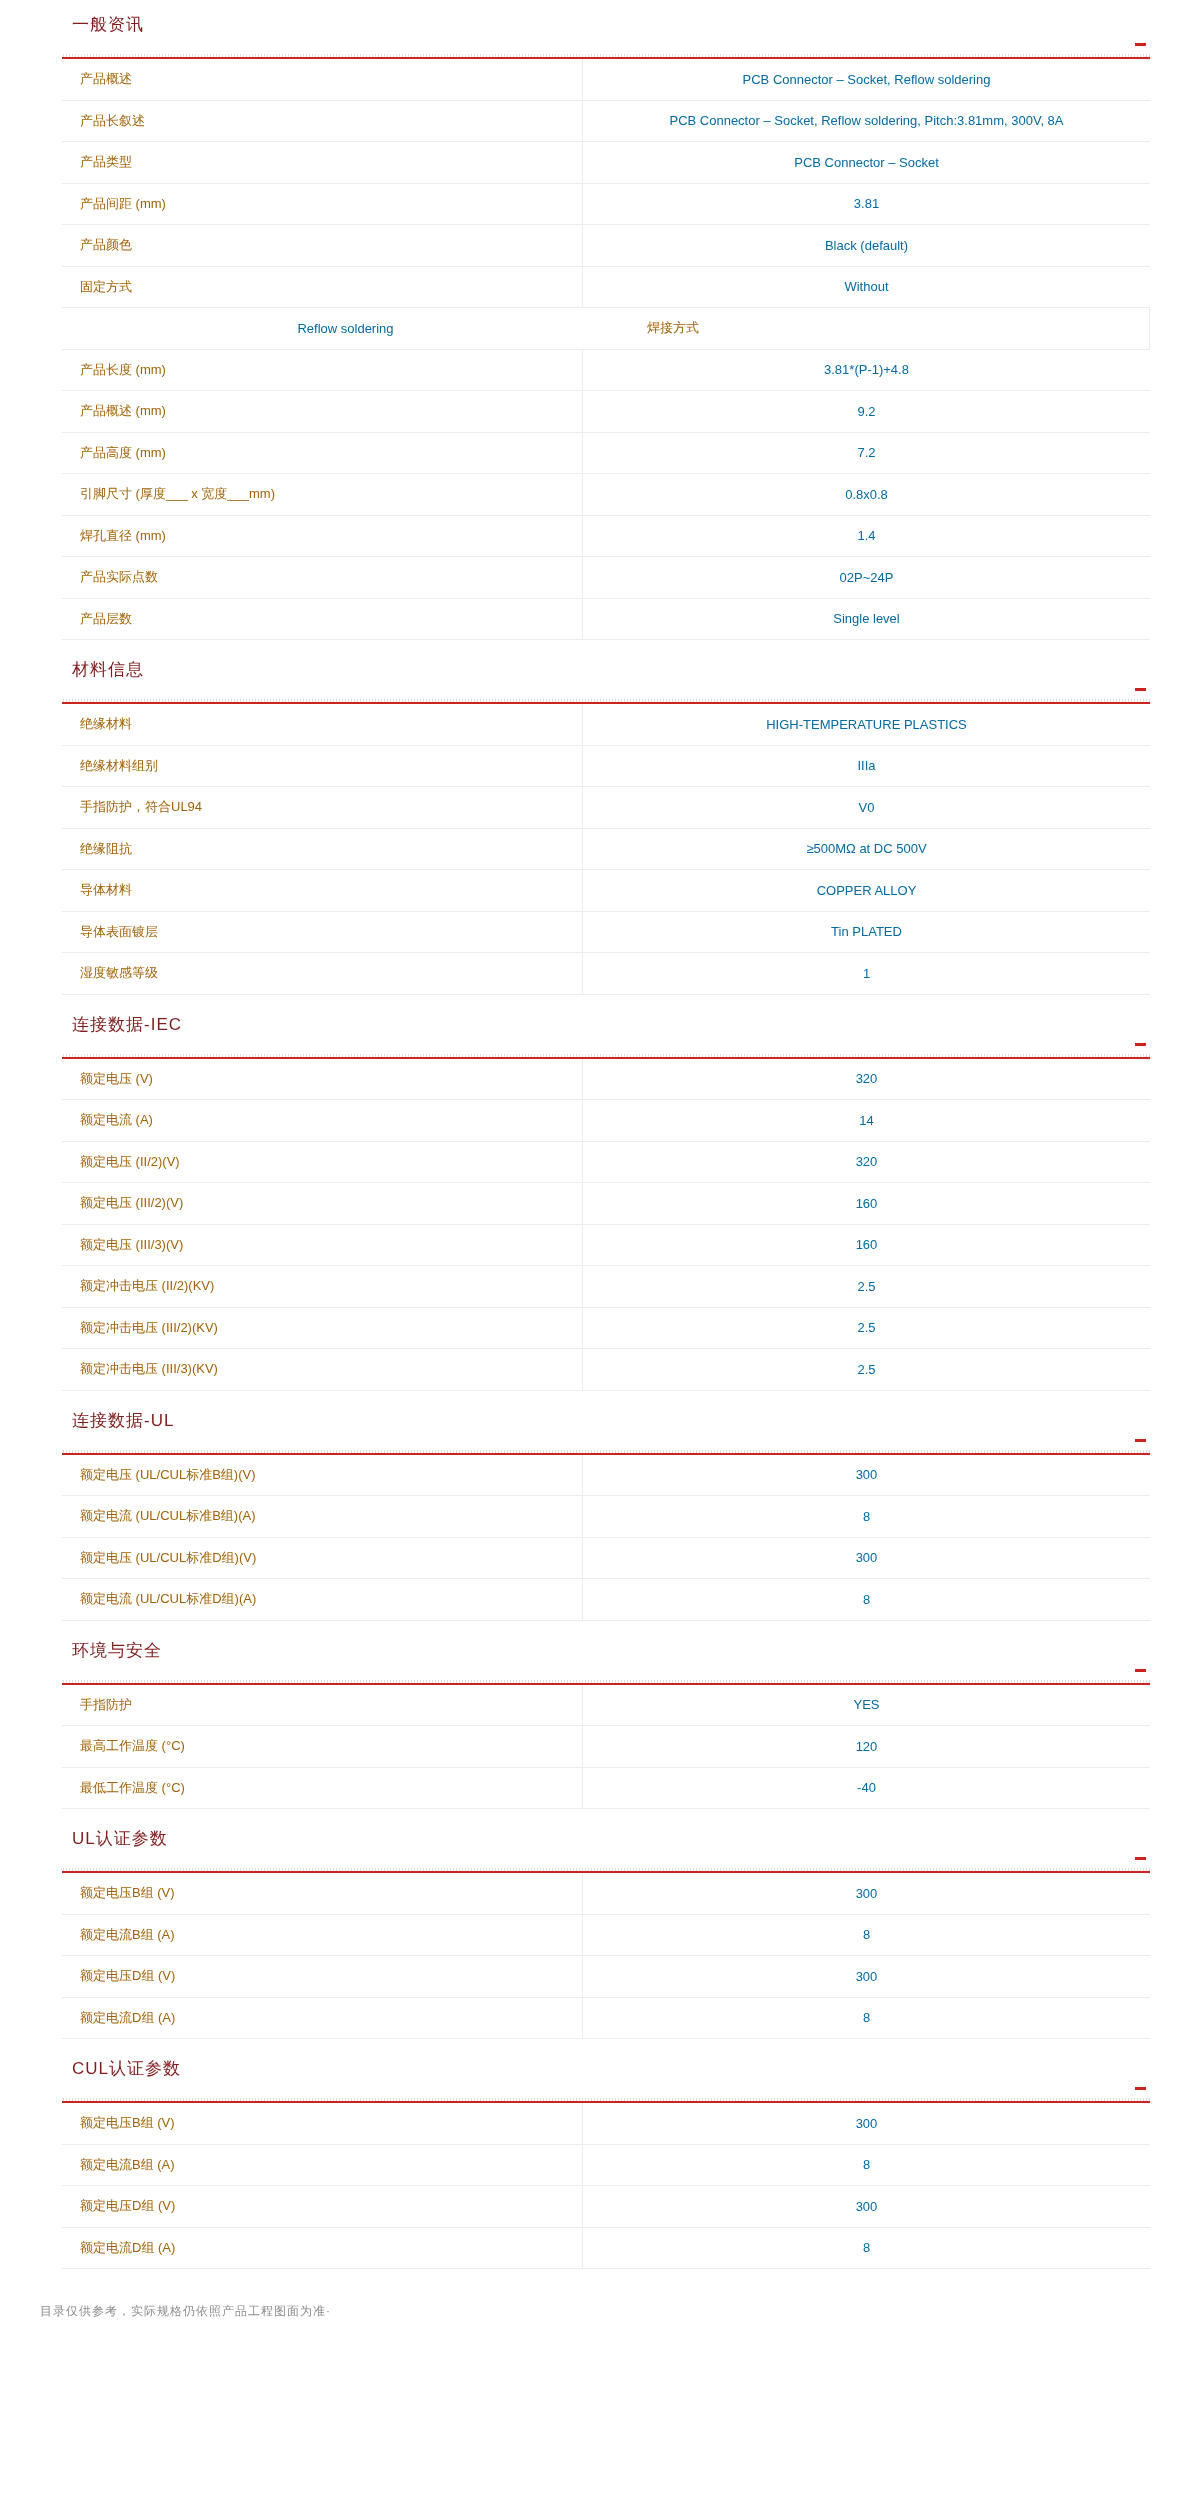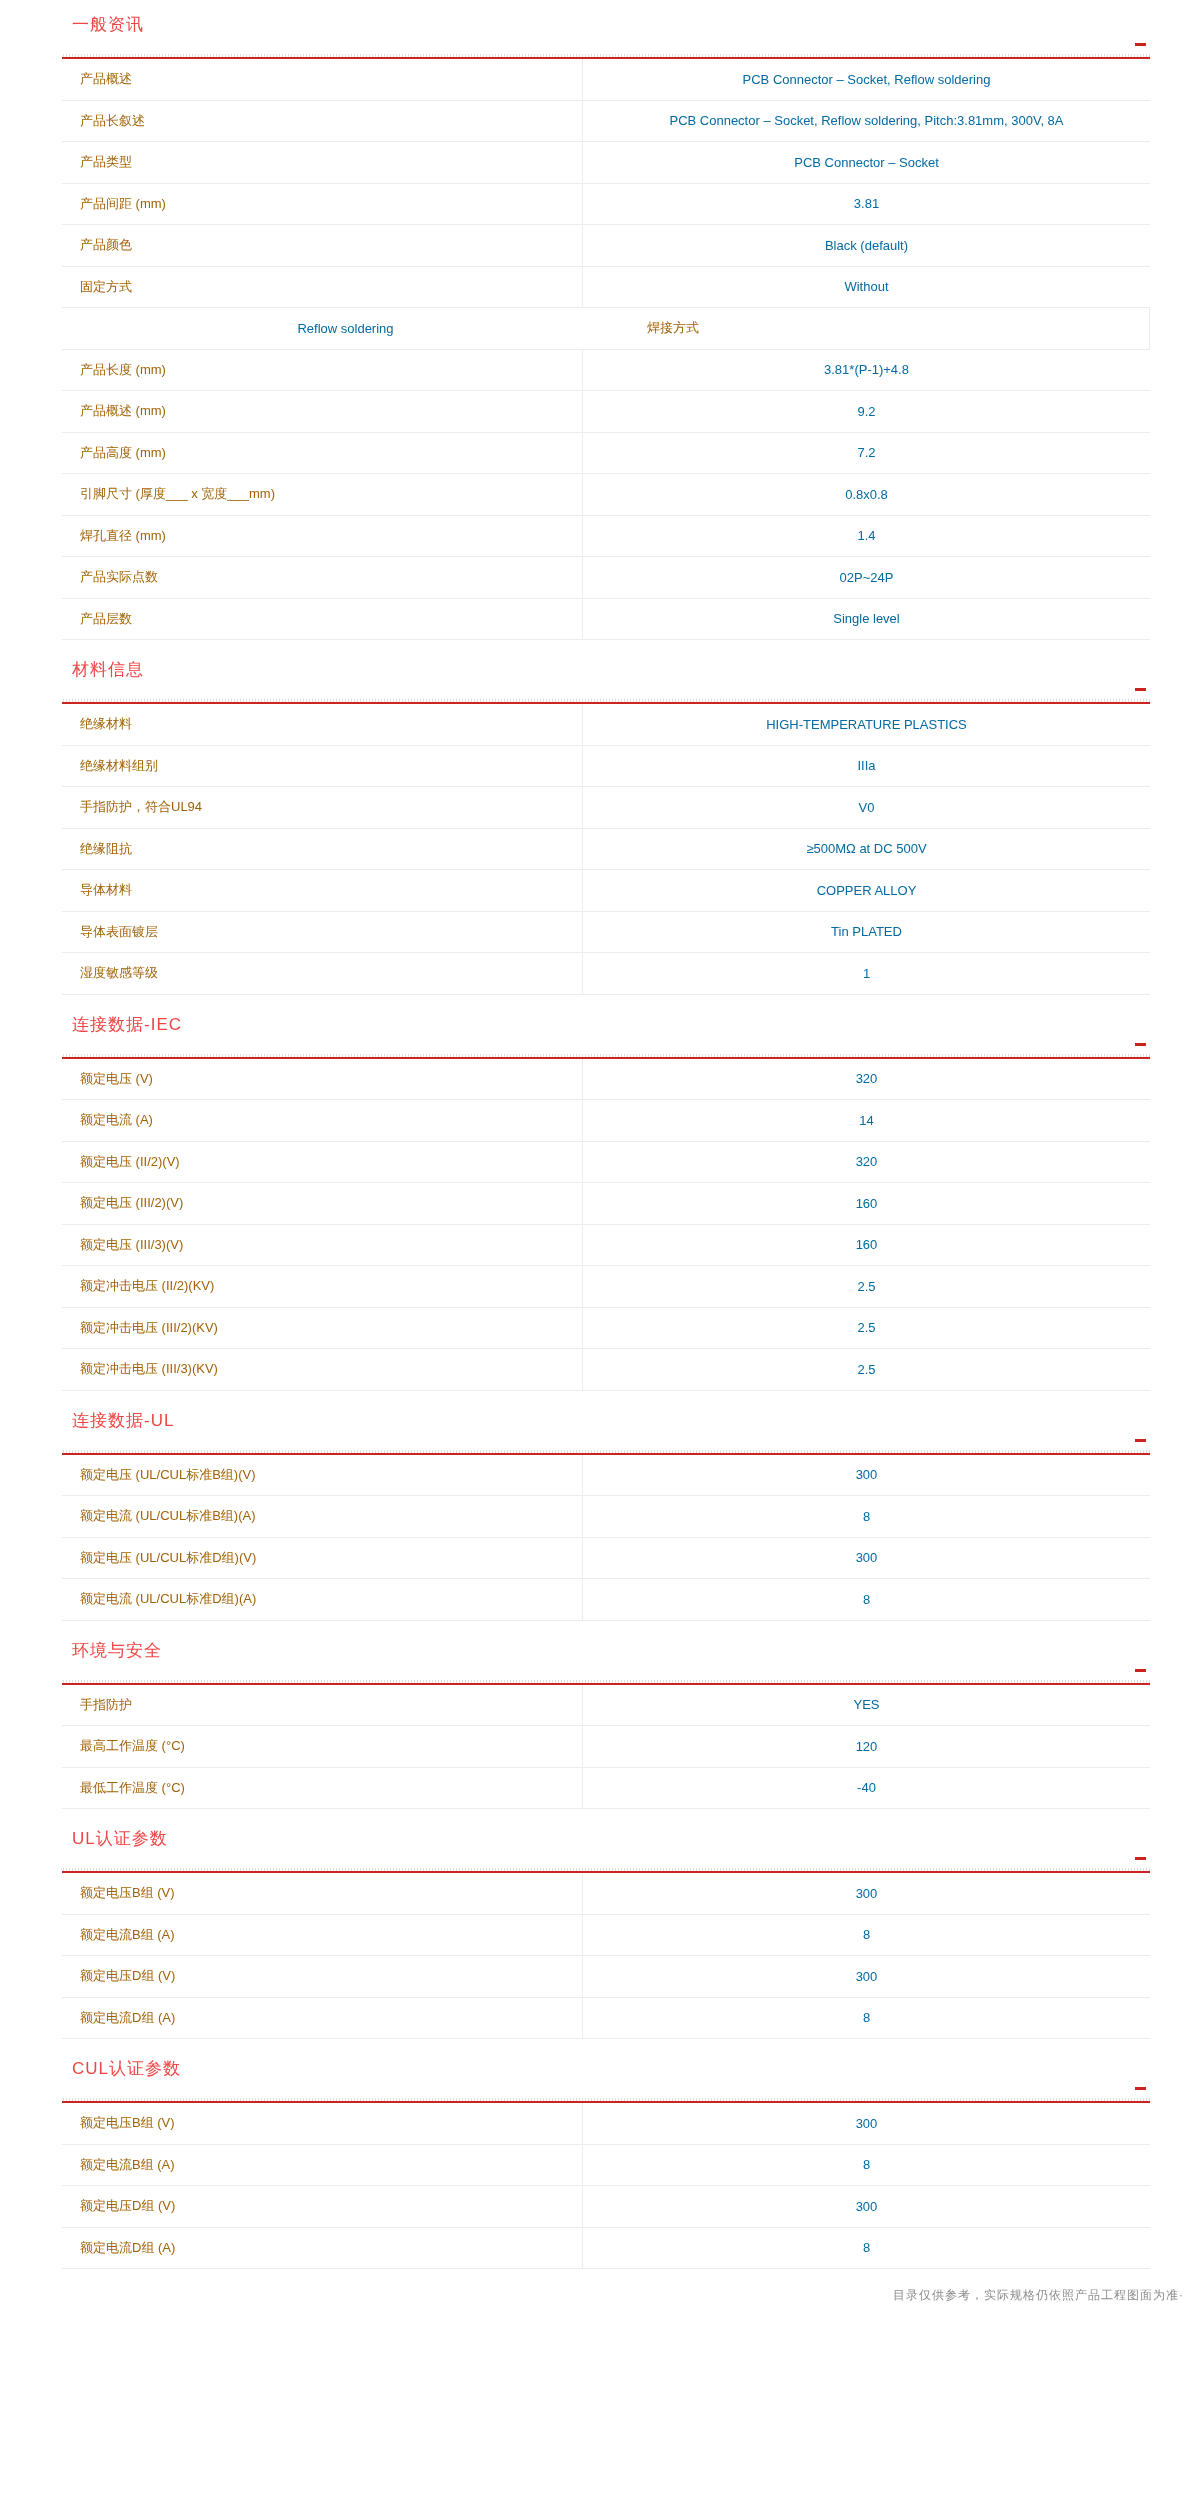--- a/index.html
+++ b/index.html
@@ -17,21 +17,21 @@
     padding-top: 12px;
   }
   .section + .section { margin-top: 17px; }
   .sec-header {
     position: relative;
     padding: 0 0 16px 10px;
   }
   .sec-title {
     font-size: 17px;
     font-weight: 400;
-    color: #ef4444;
+    color: #7f1d1d;
     line-height: 26px;
     letter-spacing: 1px;
   }
   .collapse-btn {
     position: absolute;
     right: 4px;
     bottom: 8px;
     width: 11px;
     height: 3px;
     background: var(--accent);
@@ -63,26 +63,27 @@
     color: #a16207;
     border-right: 1px solid var(--row-border);
   }
   .cell.value {
     flex: 1;
     justify-content: center;
     color: #0369a1;
     text-align: center;
   }
   .footer {
-    margin-top: 18px;
+    margin-top: 34px;
     padding-bottom: 14px;
-    text-align: right;
+    text-align: left;
     font-size: 12px;
     color: #8c8c8c;
     letter-spacing: 1px;
+    padding-left: 40px;
   }
 </style>
 </head>
 <body>
 
 <div id="content">
     <section class="section">
       <div class="sec-header">
         <h2 class="sec-title">一般资讯</h2>
         <span class="collapse-btn"></span>

